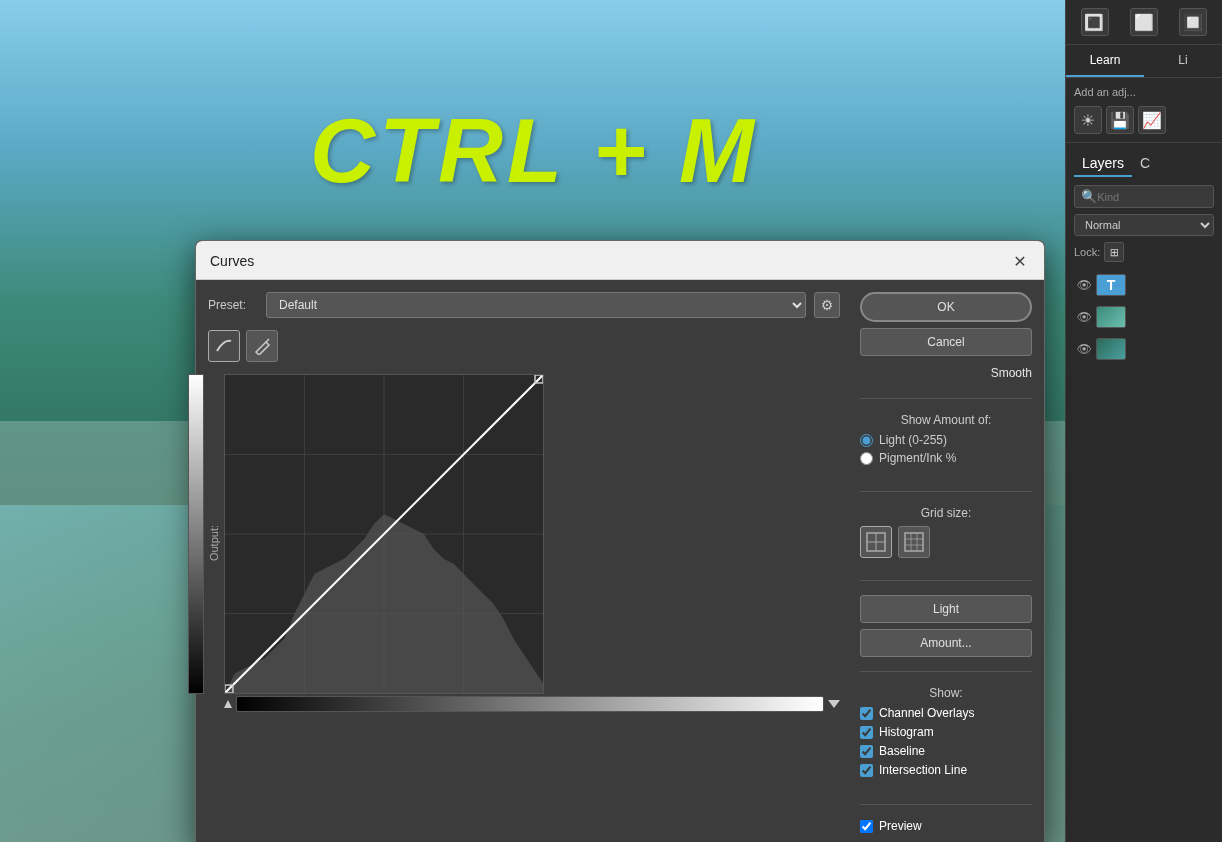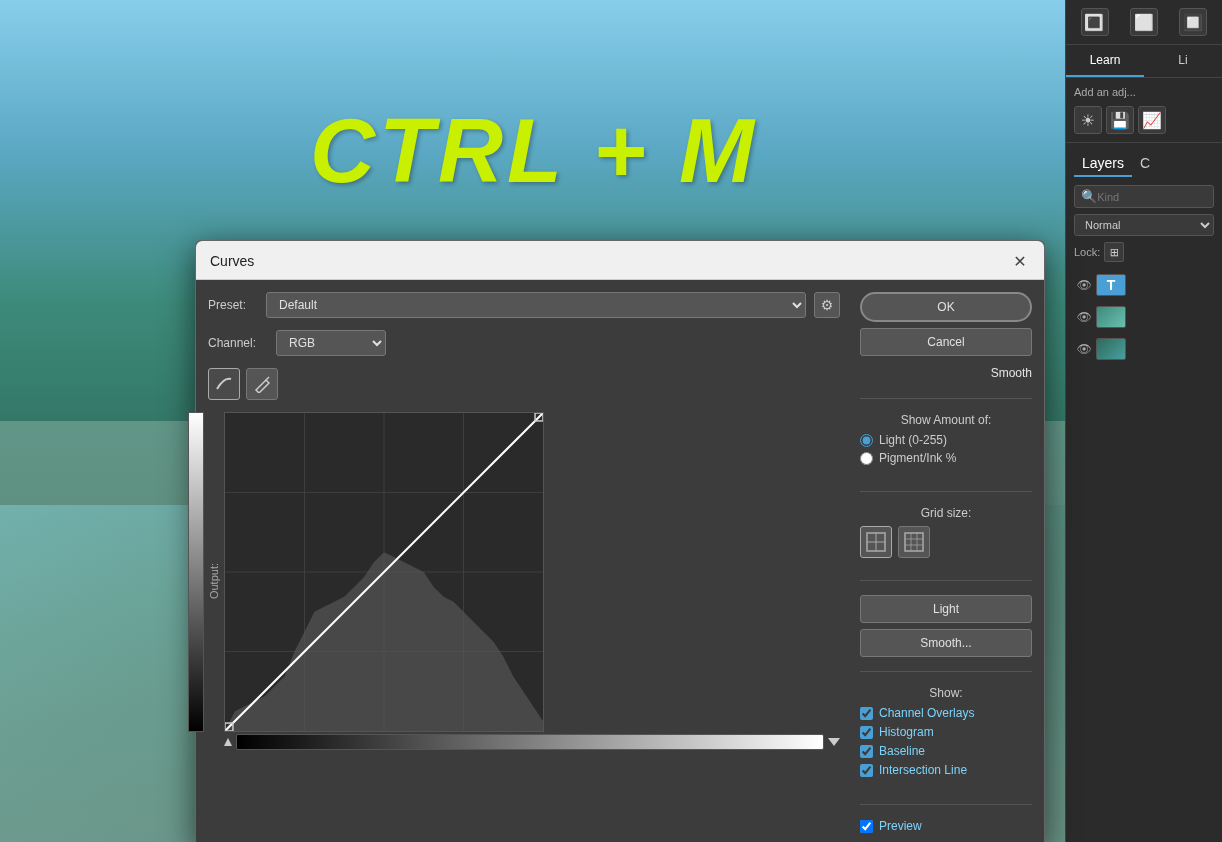--- a/index.html
+++ b/index.html
@@ -522,21 +522,21 @@
       margin-bottom: 5px;
     }
 
     .checkbox-row input[type="checkbox"] {
       accent-color: #4a9fd4;
       width: 13px;
       height: 13px;
     }
 
     .checkbox-label {
-      color: #7dd3fc;
+      color: #ffffff;
       font-size: 12px;
     }
 
     .action-buttons {
       display: flex;
       flex-direction: column;
       gap: 6px;
     }
 
     .btn-ok {
@@ -700,26 +700,20 @@
     <div class="dialog-left">
 
       <div class="preset-row">
         <span class="preset-label">Preset:</span>
         <select class="preset-select">
           <option>Default</option>
         </select>
         <div class="gear-btn">⚙</div>
       </div>
 
-      <div class="channel-row">
-        <span class="channel-label">Channel:</span>
-        <select class="channel-select">
-          <option>RGB</option>
-        </select>
-      </div>
 
       <div class="curve-tools">
         <div class="curve-tool-btn active">
           <svg width="18" height="18" viewBox="0 0 18 18">
             <path d="M2 14 Q9 2 16 4" stroke="#ccc" stroke-width="2" fill="none"></path>
           </svg>
         </div>
         <div class="curve-tool-btn">
           <svg width="18" height="18" viewBox="0 0 18 18">
             <path d="M3 15 L13 5 L16 8 L6 18z" stroke="#ccc" stroke-width="1.5" fill="none"></path>
@@ -823,21 +817,21 @@
               <line x1="1" y1="13" x2="19" y2="13" stroke="#aaa" stroke-width="0.7"></line>
             </svg>
           </div>
         </div>
       </div>
 
       <hr class="divider">
 
       <div style="display:flex; flex-direction:column; gap:6px;">
         <button class="btn-auto">Light</button>
-        <button class="btn-options">Smooth...</button>
+        <button class="btn-options">Amount...</button>
       </div>
 
       <hr class="divider">
 
       <div class="show-section">
         <div class="section-title">Show:</div>
         <div class="checkbox-row">
           <input type="checkbox" checked="" style="">
           <span class="checkbox-label">Channel Overlays</span>
         </div>

